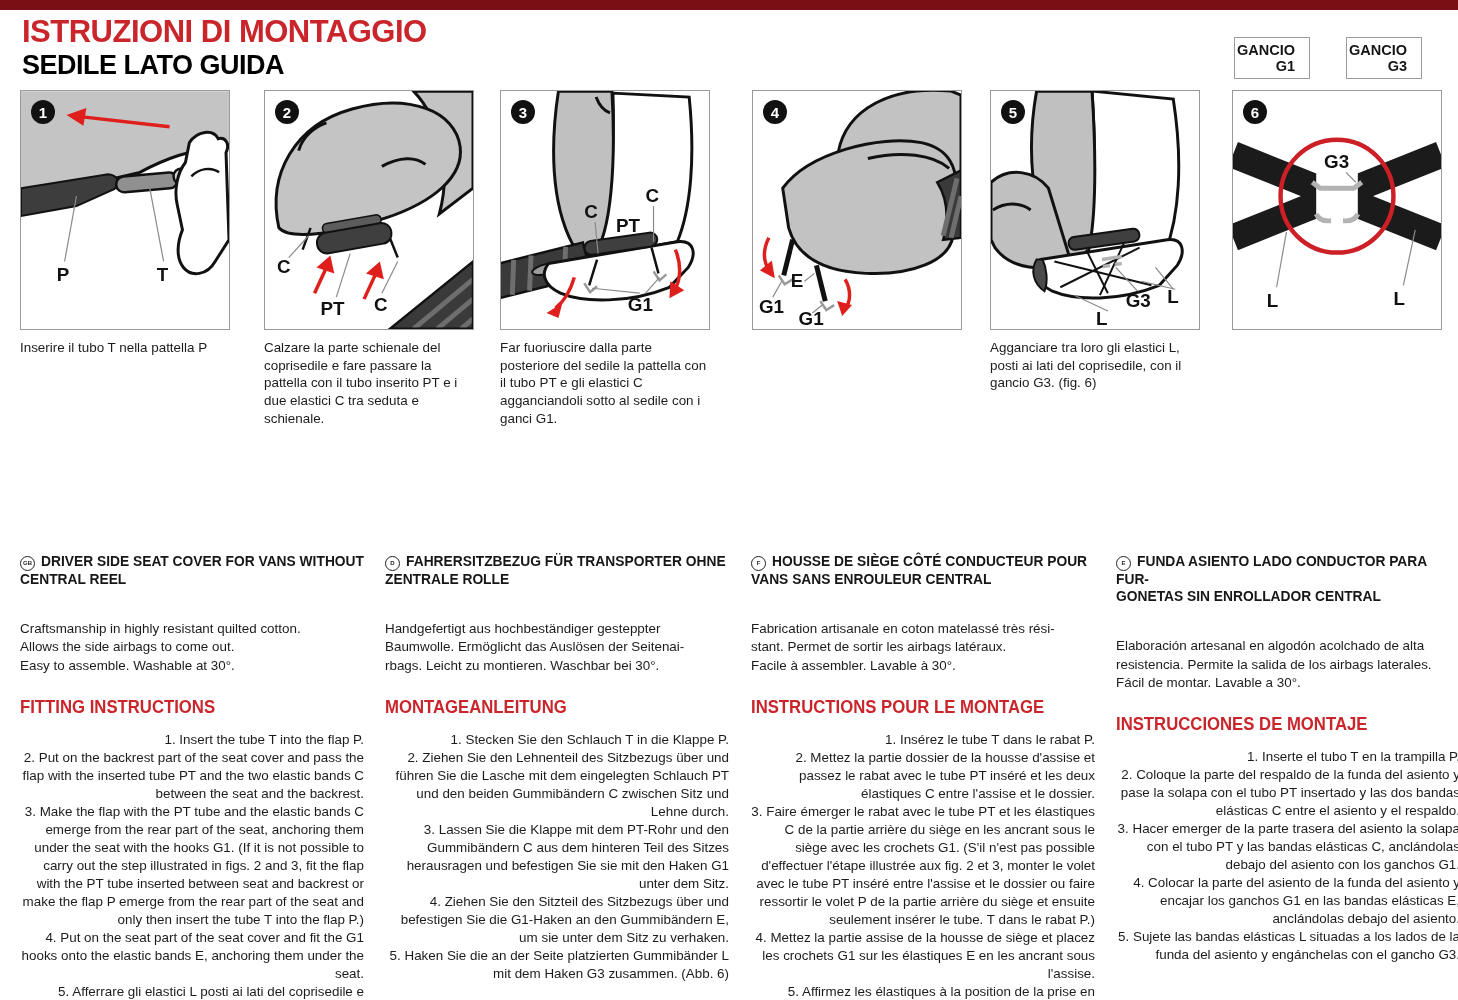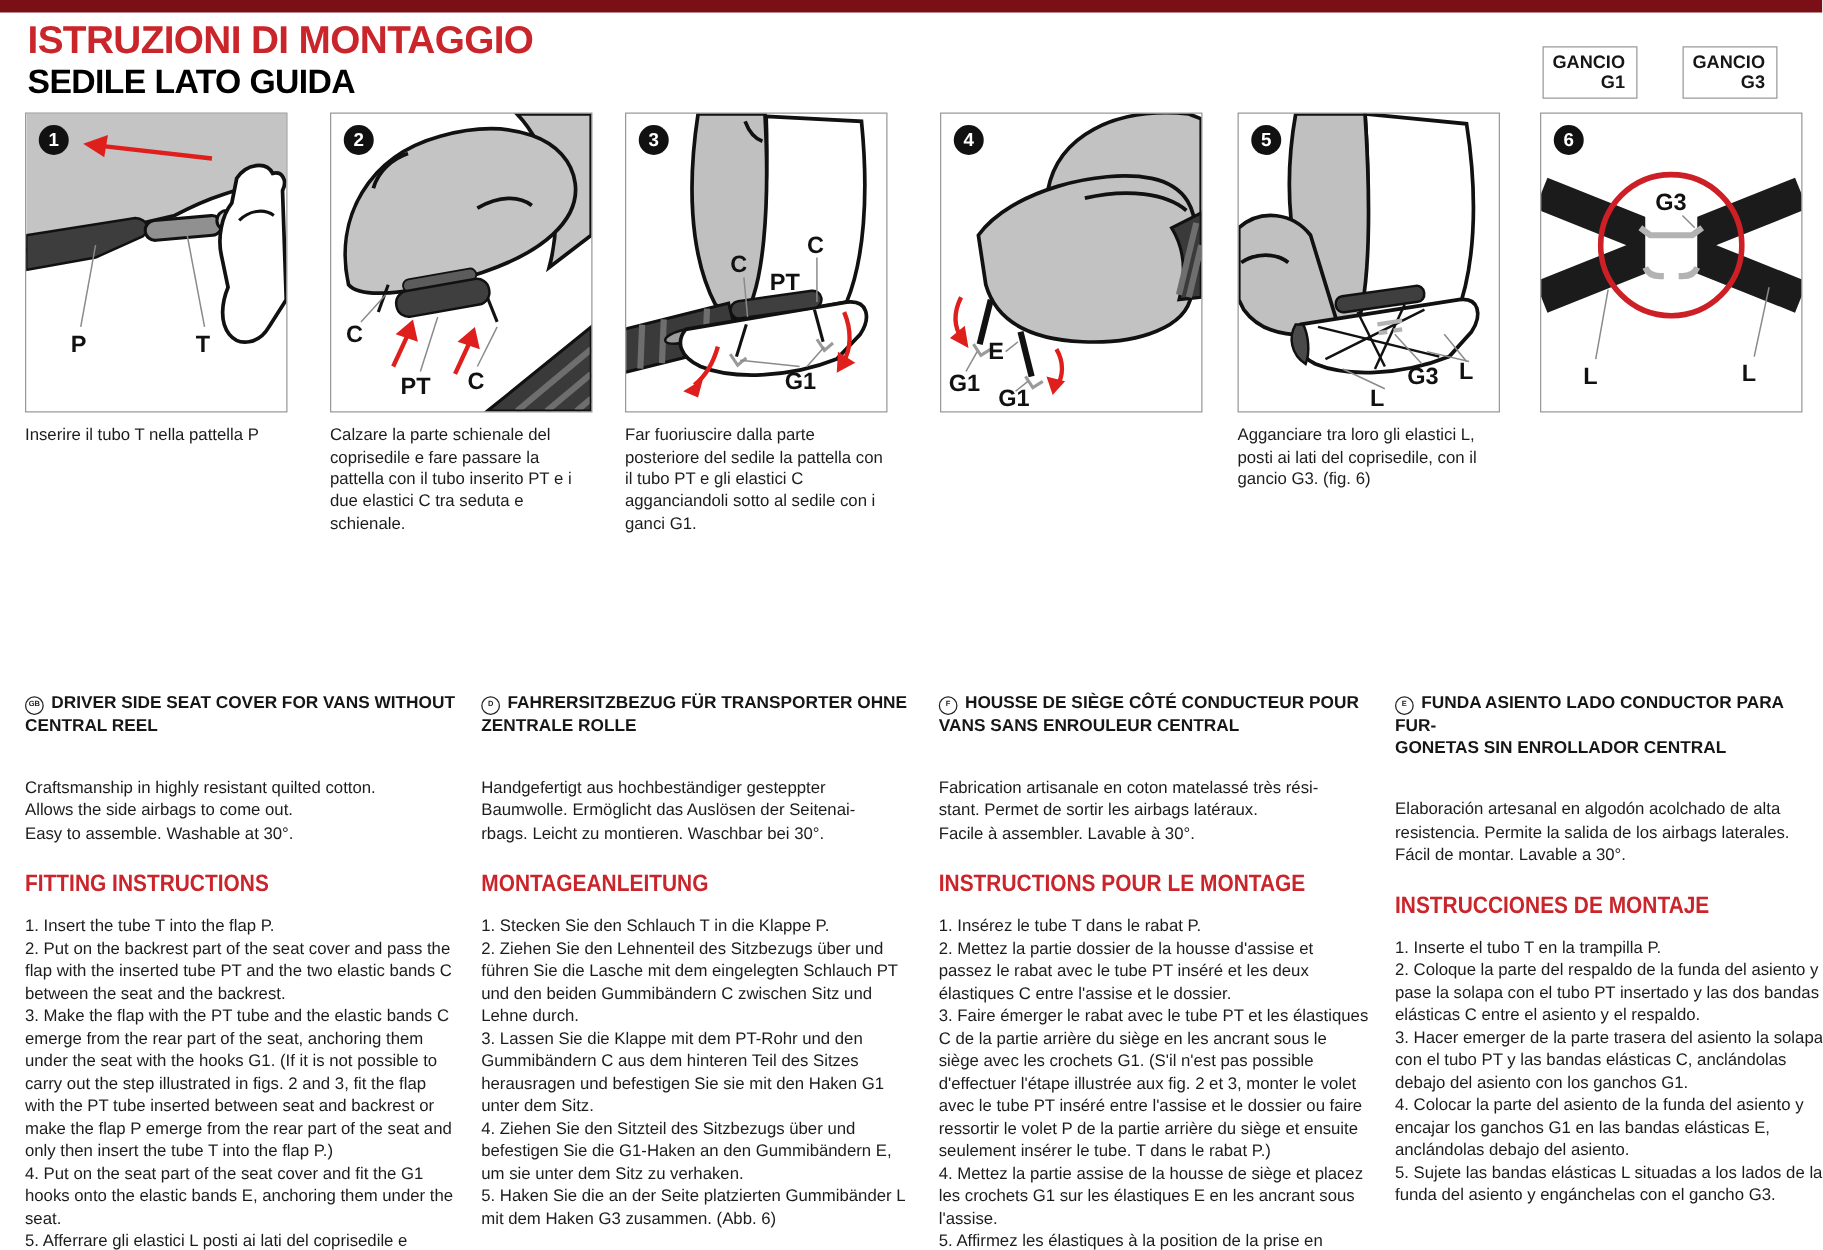--- a/index.html
+++ b/index.html
@@ -5,40 +5,40 @@
   html,body{margin:0;padding:0;background:#fff;}
   .page{position:relative;width:1458px;height:1000px;background:#fff;overflow:hidden;
         font-family:"Liberation Sans",sans-serif;color:#1c1c1c;}
   .topbar{position:absolute;top:0;left:0;width:100%;height:10px;background:#7a1016;}
   .title{position:absolute;left:22px;top:14px;font-size:31px;font-weight:bold;color:#c9252b;
          letter-spacing:-0.5px;margin:0;white-space:nowrap;}
   .subtitle{position:absolute;left:22px;top:50px;font-size:27px;font-weight:bold;color:#000000;
          letter-spacing:-0.5px;margin:0;white-space:nowrap;}
 
   .hookbox{position:absolute;top:37px;width:76px;height:42px;border:1px solid #9a9a9a;background:#fff;
-           display:flex;align-items:center;gap:7px;padding:0 7px;box-sizing:border-box;}
+           display:flex;align-items:center;justify-content:flex-end;gap:7px;padding:0 7px;box-sizing:border-box;}
   .hookbox .txt{font-weight:bold;font-size:14.5px;line-height:1.12;text-align:right;color:#161616;}
 
   .panel{position:absolute;top:90px;width:212px;}
   .frame{position:relative;width:210px;height:240px;border:1px solid #9a9a9a;background:#fff;box-sizing:border-box;}
   .frame svg{display:block;width:208px;height:238px;}
   .badge{position:absolute;top:9px;left:10px;width:24px;height:24px;border-radius:50%;background:#111;color:#fff;
          font-weight:bold;font-size:15px;display:flex;align-items:center;justify-content:center;}
   .caption{margin-top:9px;width:212px;font-size:13.4px;line-height:1.32;color:#1c1c1c;}
 
   .sec{position:absolute;top:553px;width:344px;}
   .sec-head{font-size:13.8px;font-weight:bold;color:#161616;line-height:1.25;margin:0;}
   .code-circle{display:inline-block;width:13px;height:13px;border:1.2px solid #222;border-radius:50%;
                font-size:6px;font-weight:bold;text-align:center;line-height:13px;vertical-align:1px;margin-right:6px;color:#222;}
   .head-text{white-space:pre-line;}
   .sec-intro{margin-top:32px;font-size:13.4px;line-height:1.36;white-space:pre-line;}
   .sec-red{margin-top:21px;font-size:19px;font-weight:bold;color:#c9252b;}
   .sec-red .squeeze{display:inline-block;transform:scaleX(0.88);transform-origin:0 50%;white-space:nowrap;}
   .sec-steps{margin-top:13px;font-size:13.4px;line-height:1.345;}
-  .step{margin:0;}
+  .step{margin:0;text-align:right;}
 
   text.lbl{font-family:"Liberation Sans",sans-serif;font-weight:bold;font-size:19px;fill:#111;}
   .leader{stroke:#8a8a8a;stroke-width:1.2;}
 </style>
 </head>
 <body>
 
 <div class="page">
   <div class="topbar"></div>
   <h1 class="title">ISTRUZIONI DI MONTAGGIO</h1>

